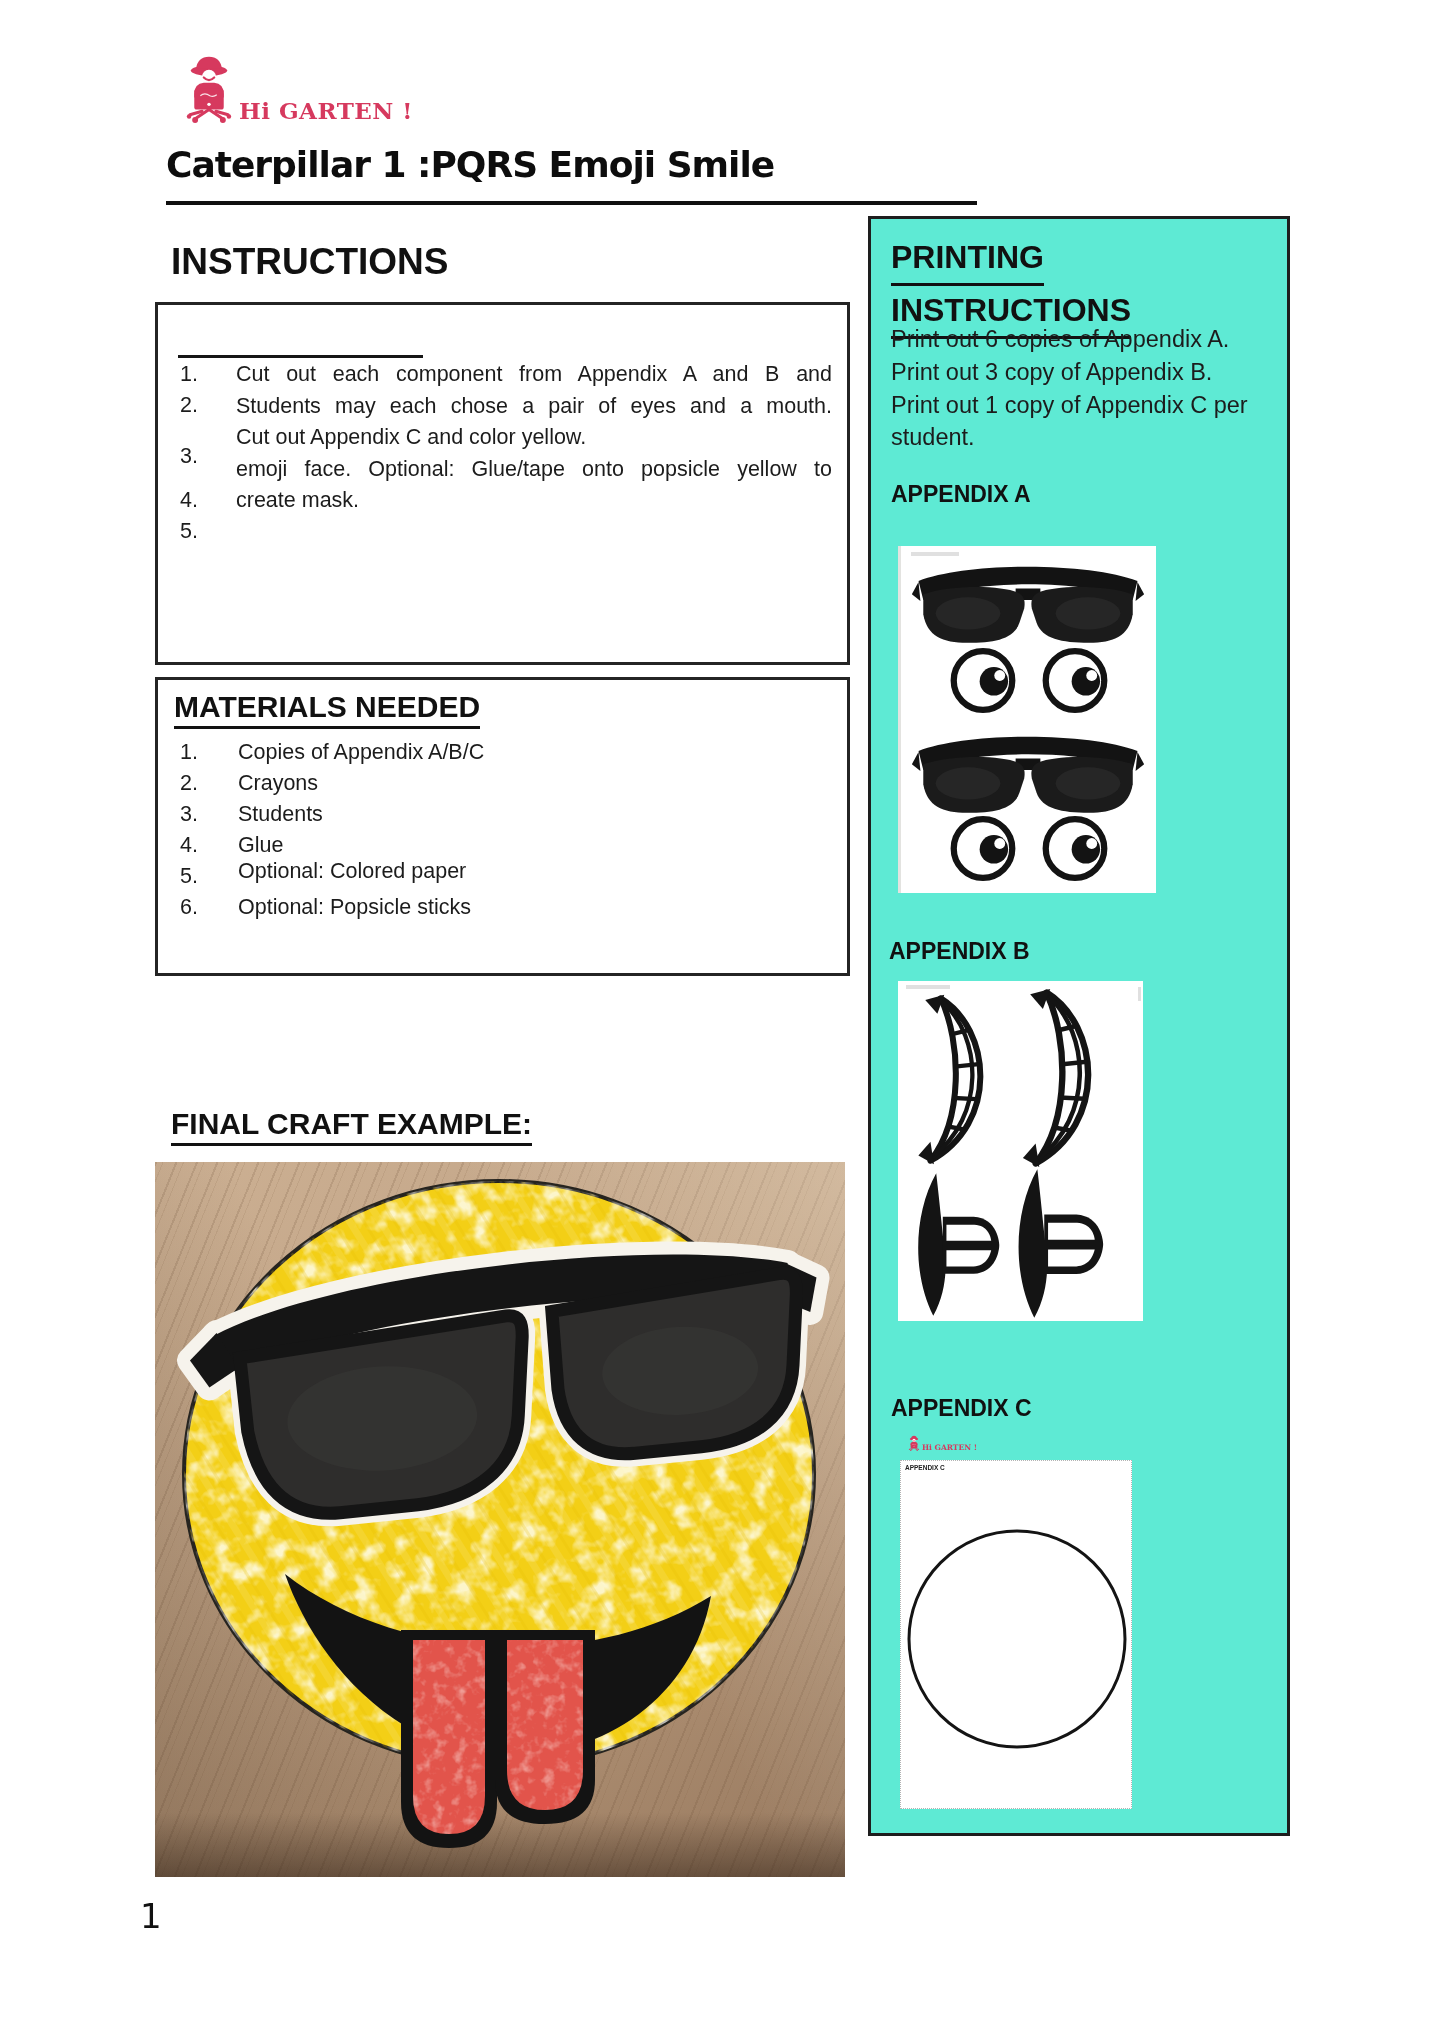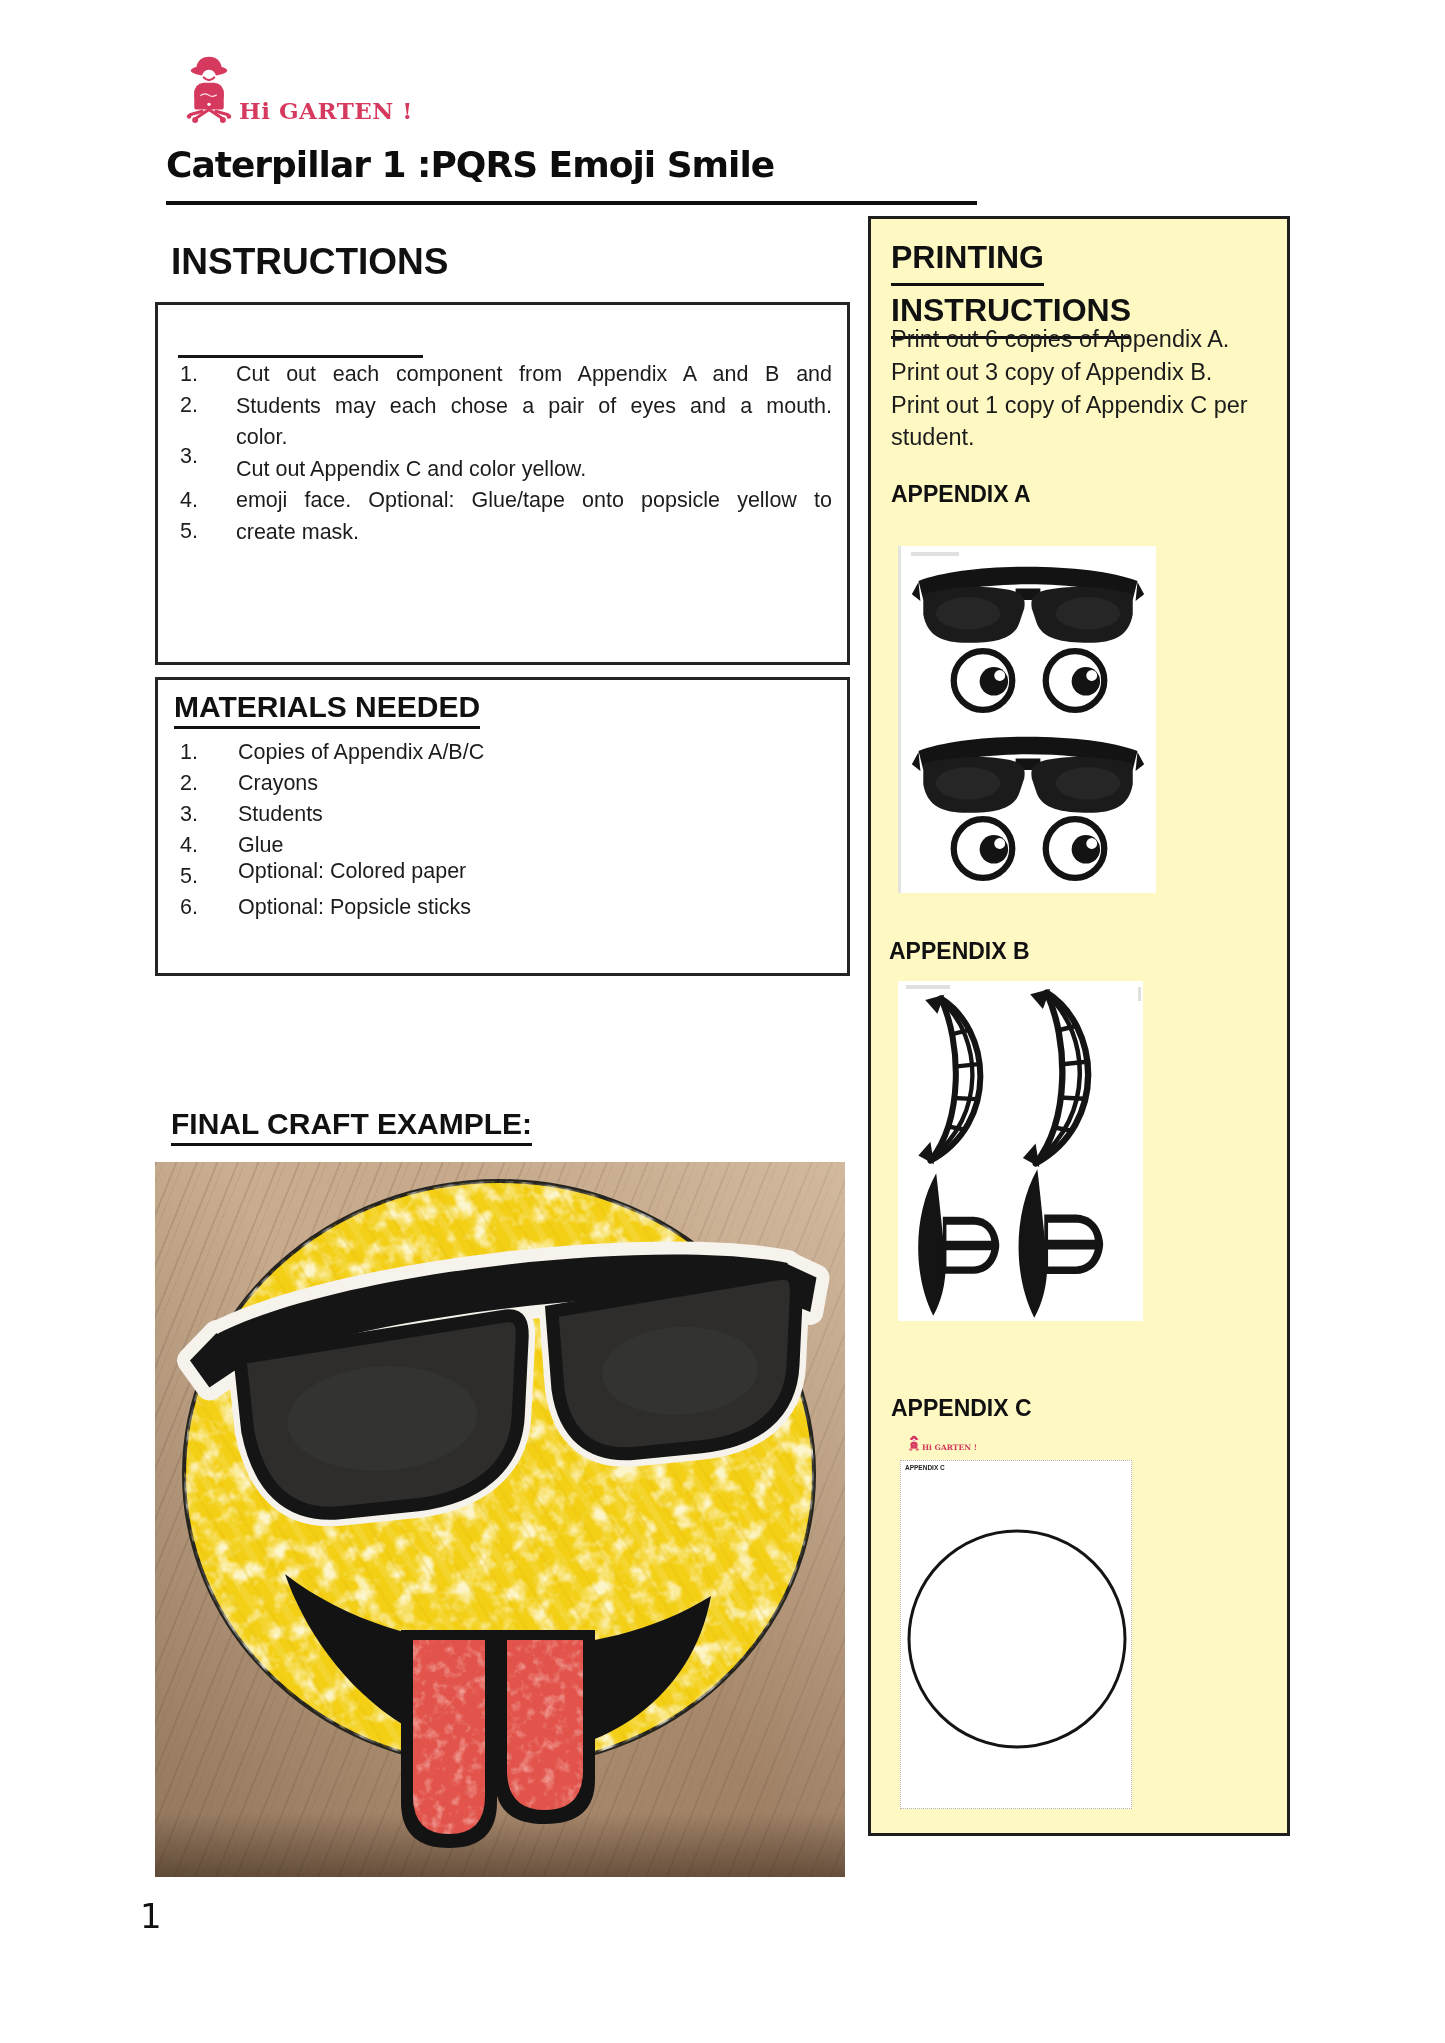--- a/index.html
+++ b/index.html
@@ -29,21 +29,21 @@
   
   .final-head{left:171px;top:1107px;}
   .photo{left:155px;top:1162px;width:690px;height:715px;overflow:hidden;
     background:
       linear-gradient(to bottom, rgba(0,0,0,0) 91%, rgba(48,33,22,.5) 100%),
       linear-gradient(245deg, rgba(255,245,226,.28) 0%, rgba(0,0,0,0) 38%),
       linear-gradient(65deg, rgba(60,42,28,.28) 0%, rgba(0,0,0,0) 40%),
       repeating-linear-gradient(112deg, rgba(99,70,46,.16) 0 2px, transparent 2px 7px, rgba(126,94,64,.13) 7px 8px, transparent 8px 19px),
       linear-gradient(150deg,#ccb093 0%,#c0a284 38%,#ad8e71 70%,#97795f 100%);}
   
-  .panel{left:868px;top:216px;width:416px;height:1614px;border:3px solid #1e1e1e;background:#fef9c3;}
+  .panel{left:868px;top:216px;width:416px;height:1614px;border:3px solid #1e1e1e;background:#5eead4;}
   .p-head{left:20px;top:14px;font-size:32px;font-weight:700;line-height:48px;color:#111;}
   .p-head .u3{border-bottom-width:3.5px;}
   .p-lines{left:20px;top:104px;font-size:23.5px;line-height:32.8px;}
   .app-label{font-size:23px;font-weight:700;color:#111;}
   .imgblock{background:#fff;}
   .img-a{left:27px;top:327px;width:255px;height:347px;border-left:3px solid #e3e3e0;}
   .img-b{left:27px;top:762px;width:245px;height:340px;}
   .fineprint{background:#cfcfcf;opacity:.65;}
   
   .mini-logo{left:37px;top:1216px;display:flex;align-items:flex-end;gap:2px;}
@@ -143,21 +143,20 @@
 <div class="abs box box-instructions">
   <div class="abs blank-underline"></div>
   <div class="abs ins-num" style="top:57px;">1.</div>
   <div class="abs ins-num" style="top:88px;">2.</div>
   <div class="abs ins-num" style="top:139px;">3.</div>
   <div class="abs ins-num" style="top:183px;">4.</div>
   <div class="abs ins-num" style="top:214px;">5.</div>
   <div class="abs ins-lines">
     <div class="just">Cut out each component from Appendix A and B and</div>
     <div class="just">Students may each chose a pair of eyes and a mouth.</div>
-    <div>color.</div>
     <div>Cut out Appendix C and color yellow.</div>
     <div class="just">emoji face. Optional: Glue/tape onto popsicle yellow to</div>
     <div>create mask.</div>
   </div>
 </div>
 
 <div class="abs box box-materials">
   <div class="abs mat-head h-med">
     <span class="u3">MATERIALS NEEDED</span>
   </div>

